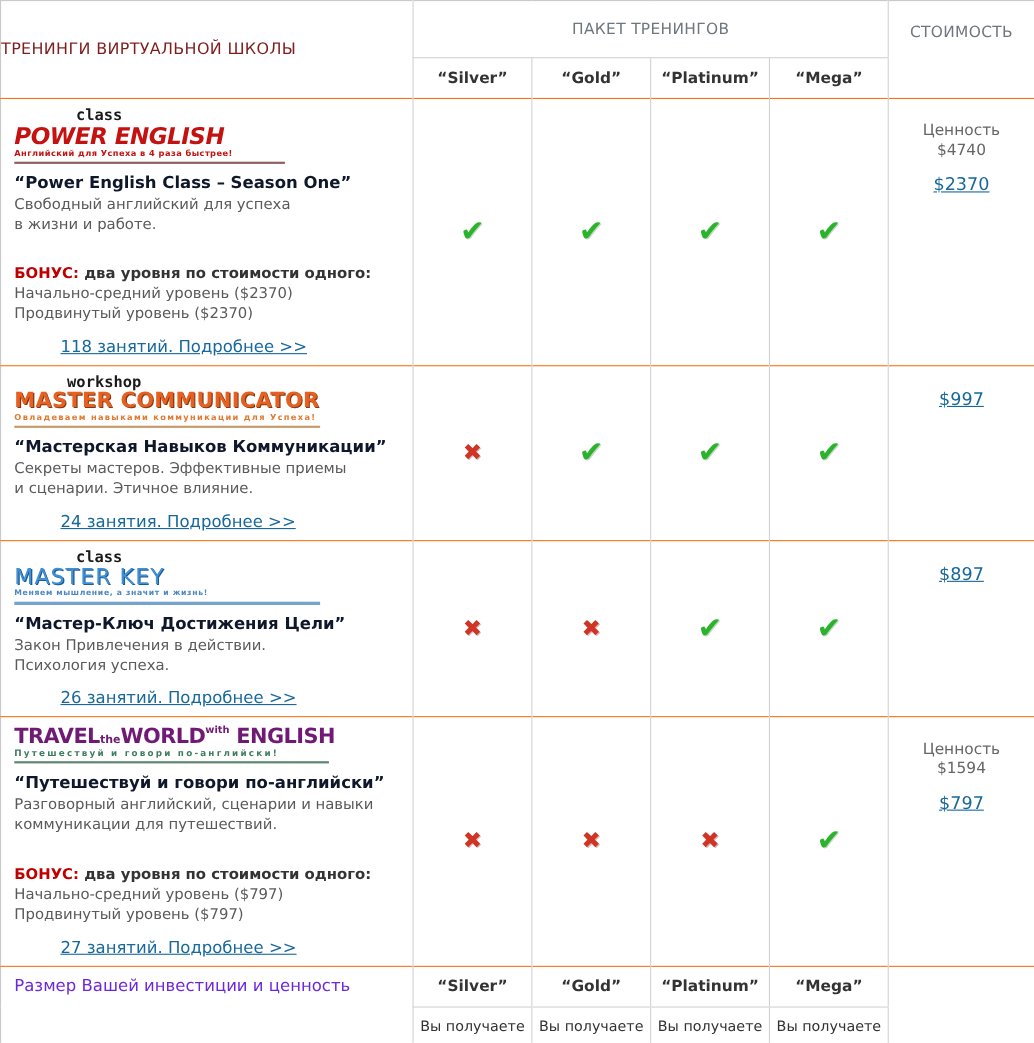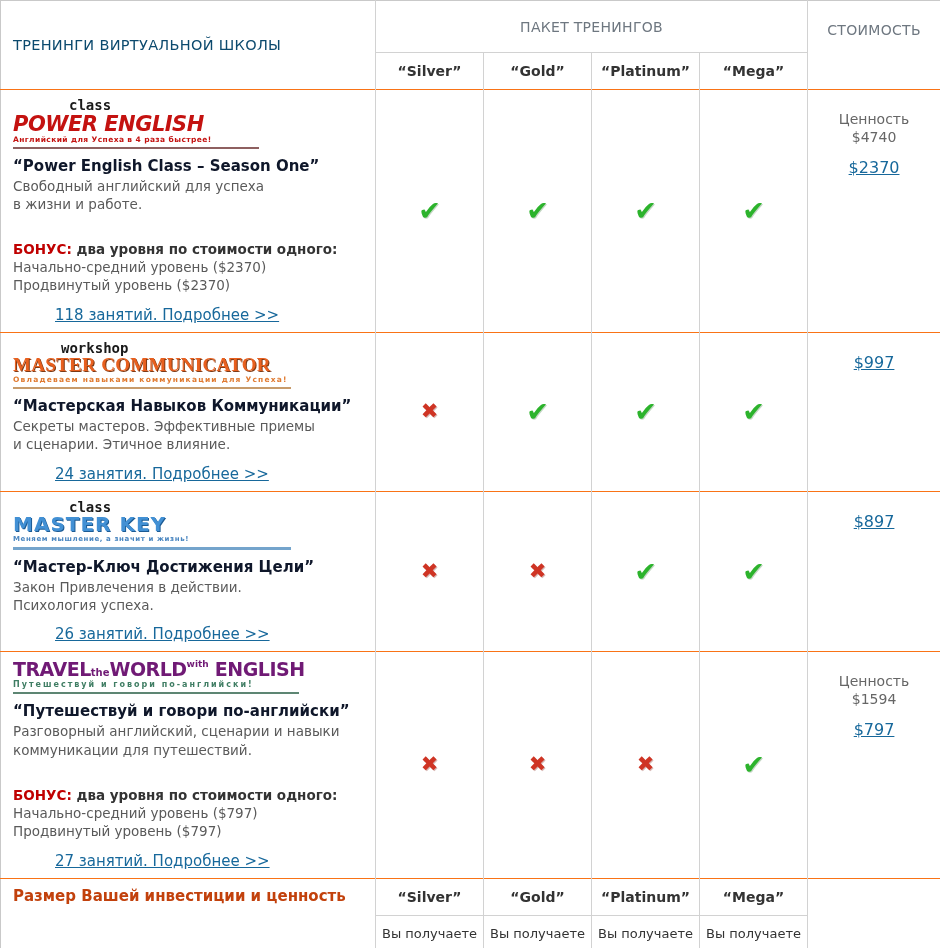--- a/index.html
+++ b/index.html
@@ -5,21 +5,21 @@
   html,body{margin:0;padding:0;background:#fff;}
   body{font-family:"DejaVu Sans","Liberation Sans",sans-serif;color:#555;}
   .wrap{width:940px;height:948px;overflow:hidden;}
   table{width:940px;table-layout:fixed;border-collapse:collapse;border:1px solid #c9c9c9;}
   td{vertical-align:top;padding:0;overflow:hidden;}
   .bl{border-left:1px solid #d2d2d2;}
   .bt{border-top:1px solid #f97316;}
   .bb{border-bottom:1px solid #d2d2d2;}
 
   
-  .th-trainings{vertical-align:middle;padding-left:12px;color:#0c4a6e;font-size:14.5px;letter-spacing:.3px;}
+  .th-trainings{vertical-align:middle;padding-left:0;color:#7f1d1d;font-size:14.5px;letter-spacing:.3px;}
   .th-package{height:51px;text-align:center;vertical-align:middle;color:#6e7780;font-size:14px;letter-spacing:.3px;}
   .th-cost{text-align:center;vertical-align:top;padding-top:21px;color:#6e7780;font-size:14px;letter-spacing:.3px;}
   .th-pkg{height:36px;text-align:center;vertical-align:middle;font-weight:bold;color:#333;font-size:14px;}
 
   
   .r1{height:195px;} .r2{height:134px;} .r3{height:132px;} .r4{height:184px;}
   .course-cell{padding:8px 10px 8px 12px;}
   .mark-cell{text-align:center;vertical-align:middle;}
   .mark{font-weight:bold;line-height:1;}
   .mark[data-state="yes"]{color:#2cb32c;font-size:27px;text-shadow:1px 1px 0 rgba(20,90,20,.25);}
@@ -35,36 +35,36 @@
   .bonus{margin-top:27px;font-size:13.5px;line-height:1.35;}
   .bonus-head{font-weight:bold;color:#333;}
   .bonus-label{color:#c00000;font-weight:bold;}
   .bonus-line{color:#5a5a5a;white-space:pre-line;}
 
   
   .logo{line-height:1.05;}
   .logo-top{font-family:"DejaVu Sans Mono","Liberation Mono",monospace;font-weight:bold;color:#1a1a1a;font-size:14px;margin-left:56px;}
   .pe-main{color:#c41210;font-weight:bold;font-style:italic;font-size:21px;letter-spacing:-.5px;}
   .pe-tag{color:#c41210;font-size:7.5px;font-weight:bold;letter-spacing:.4px;margin-top:1px;}
-  .mc-main{color:#e8601f;font-weight:bold;font-size:19px;letter-spacing:.3px;text-shadow:1px 1px 0 #7c3a16;font-family:Liberation Serif, serif;}
+  .mc-main{color:#e8601f;font-weight:bold;font-size:19px;letter-spacing:.3px;text-shadow:1px 1px 0 #7c3a16;}
   .mc-tag{color:#e07a30;font-size:7.5px;font-weight:bold;letter-spacing:1.2px;margin-top:1px;}
-  .mk-main{color:#4290d4;font-weight:bold;font-size:20px;letter-spacing:1px;text-shadow:1px 1px 0 #1c5b94;}
+  .mk-main{color:#4290d4;font-weight:normal;font-size:20px;letter-spacing:1px;text-shadow:1px 1px 0 #1c5b94;}
   .mk-tag{color:#4a86c0;font-size:7px;font-weight:bold;letter-spacing:.6px;margin-top:1px;}
   .tw-main{color:#701a75;font-weight:bold;font-size:19px;letter-spacing:-.5px;}
   .tw-small{font-size:10px;letter-spacing:0;}
   .tw-sup{font-size:9px;vertical-align:9px;letter-spacing:0;}
   .tw-tag{color:#3f7d63;font-size:8px;font-weight:bold;letter-spacing:2px;margin-top:1px;}
   .rule{height:2px;border:0;margin:3px 0 0 0;width:256px;}
   .rule-pe{background:#8e6060;width:246px;}
   .rule-mc{background:#c79b6b;width:278px;}
   .rule-mk{background:#74a4cc;width:278px;height:3px;}
   .rule-tw{background:#5d8673;width:286px;}
 
   
-  .invest-title-cell{padding:8px 10px 0 12px;font-weight:bold;color:#c2410c;font-size:15px;}
+  .invest-title-cell{padding:8px 10px 0 12px;font-weight:normal;color:#6d28d9;font-size:15px;}
   .rB{height:33px;} .rC{height:57px;} .rD{height:36px;}
   .value-cell{text-align:center;vertical-align:top;padding-top:9px;color:#333;font-size:13px;line-height:1.4;white-space:pre-line;}
   .pay-label{vertical-align:middle;padding-left:12px;color:#555;font-size:14px;}
   .btn-cell{text-align:center;vertical-align:middle;}
 </style>
 </head>
 <body>
 
 <div class="wrap">
 <table>

